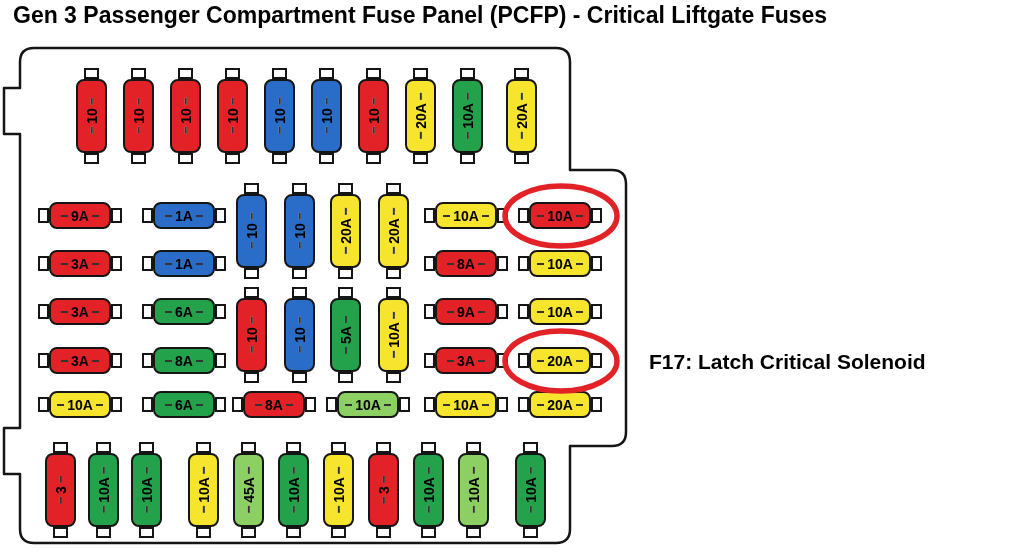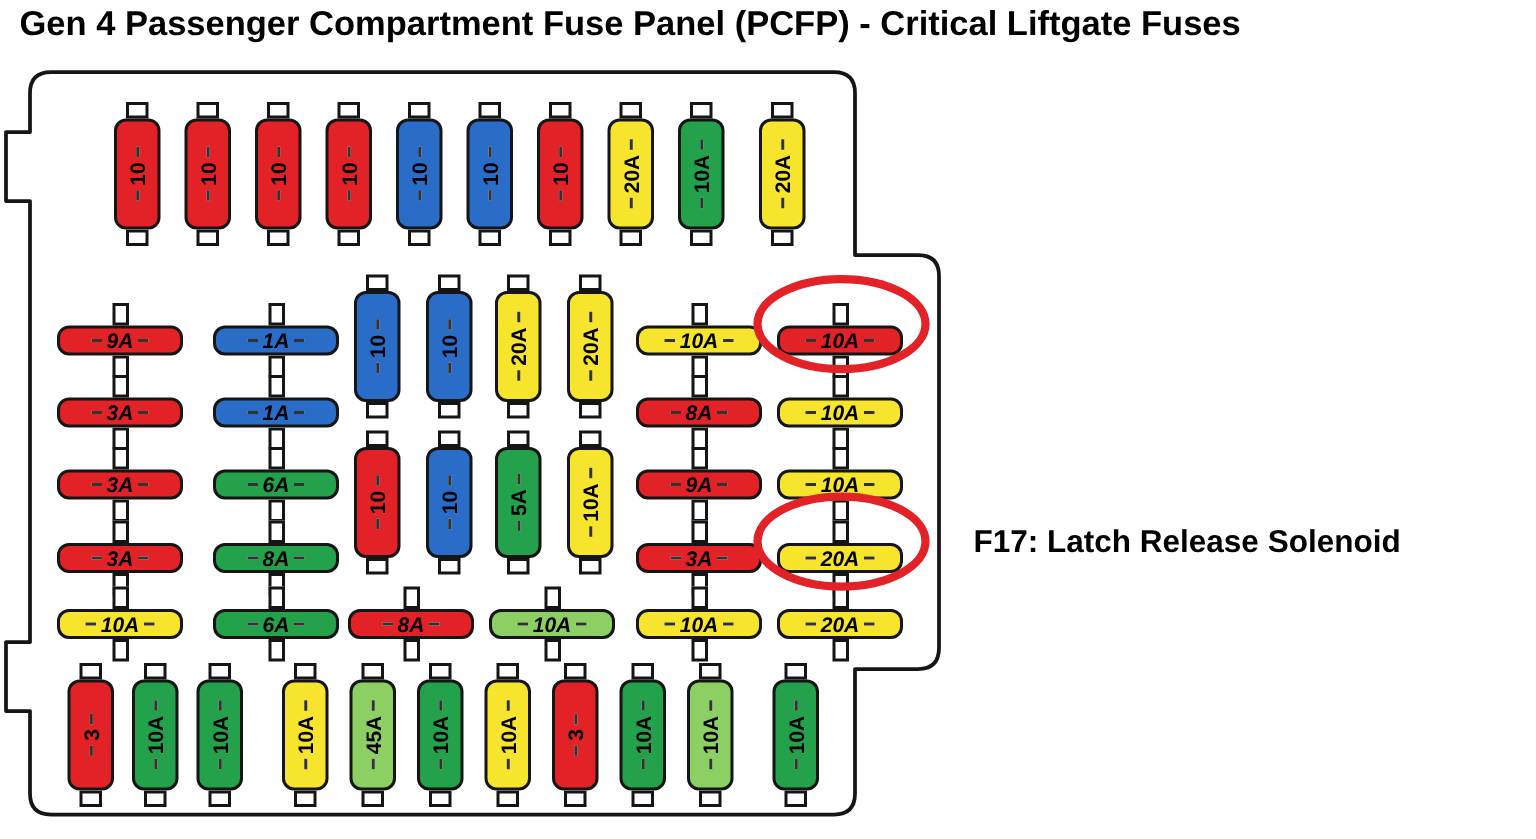--- a/index.html
+++ b/index.html
@@ -11,21 +11,21 @@
     position: absolute; left: 13px; top: 2px; margin: 0;
     font-size: 23px; font-weight: bold; color: #000; white-space: nowrap;
   }
 
   .panel-svg { position: absolute; left: 0; top: 0; }
   #fuse-layer { position: absolute; inset: 0; }
   #highlight-layer { position: absolute; inset: 0; pointer-events: none; }
 
   .fuse { position: absolute; display: flex; align-items: center; }
   .fuse-v { flex-direction: column; width: 31px; height: 96px; }
-  .fuse-h { flex-direction: column; width: 84px; height: 38px; font-style: italic; }
+  .fuse-h { flex-direction: row; width: 84px; height: 27px; }
 
   .tab { background: #fff; border: 2px solid #151515; flex: 0 0 auto; }
   .fuse-v .tab { width: 15px; height: 11px; }
   .fuse-h .tab { width: 11px; height: 15px; }
 
   .body {
     border: 2.5px solid #151515; border-radius: 8px;
     flex: 1 1 auto; align-self: stretch;
     display: flex; align-items: center; justify-content: center;
   }
@@ -41,21 +41,21 @@
     font-size: 21px; font-weight: bold; color: #000; white-space: nowrap;
   }
   #ann-f14 { top: 220px; }
   #ann-f17 { top: 350px; }
 </style>
 </head>
 <body>
 
 <div class="stage">
 
-  <h1 class="title">Gen 4 Passenger Compartment Fuse Panel (PCFP) - Critical Liftgate Fuses</h1>
+  <h1 class="title">Gen 3 Passenger Compartment Fuse Panel (PCFP) - Critical Liftgate Fuses</h1>
 
   <svg class="panel-svg" width="1024" height="559" viewBox="0 0 1024 559">
     <path d="M 34 48
          H 556 Q 570 48 570 62
          V 170 H 612 Q 626 170 626 184
          V 432 Q 626 446 612 446
          H 570
          V 529 Q 570 543 556 543
          H 34 Q 20 543 20 529
          V 474 H 4 V 428 H 20
@@ -625,15 +625,15 @@
         </div>
         <div class="tab"></div>
       </div>
     </div>
 
   <svg id="highlight-layer" width="1024" height="559" viewBox="0 0 1024 559">
       <ellipse cx="561" cy="216" rx="56" ry="30" fill="none" stroke="#e32227" stroke-width="5.5"></ellipse>
       <ellipse cx="561" cy="361" rx="56" ry="30" fill="none" stroke="#e32227" stroke-width="5.5"></ellipse>
     </svg>
 
-  <div class="annotation" id="ann-f17">F17: Latch Release Solenoid</div>
+  <div class="annotation" id="ann-f17">F17: Latch Critical Solenoid</div>
 
 </div>
 
 </body></html>

